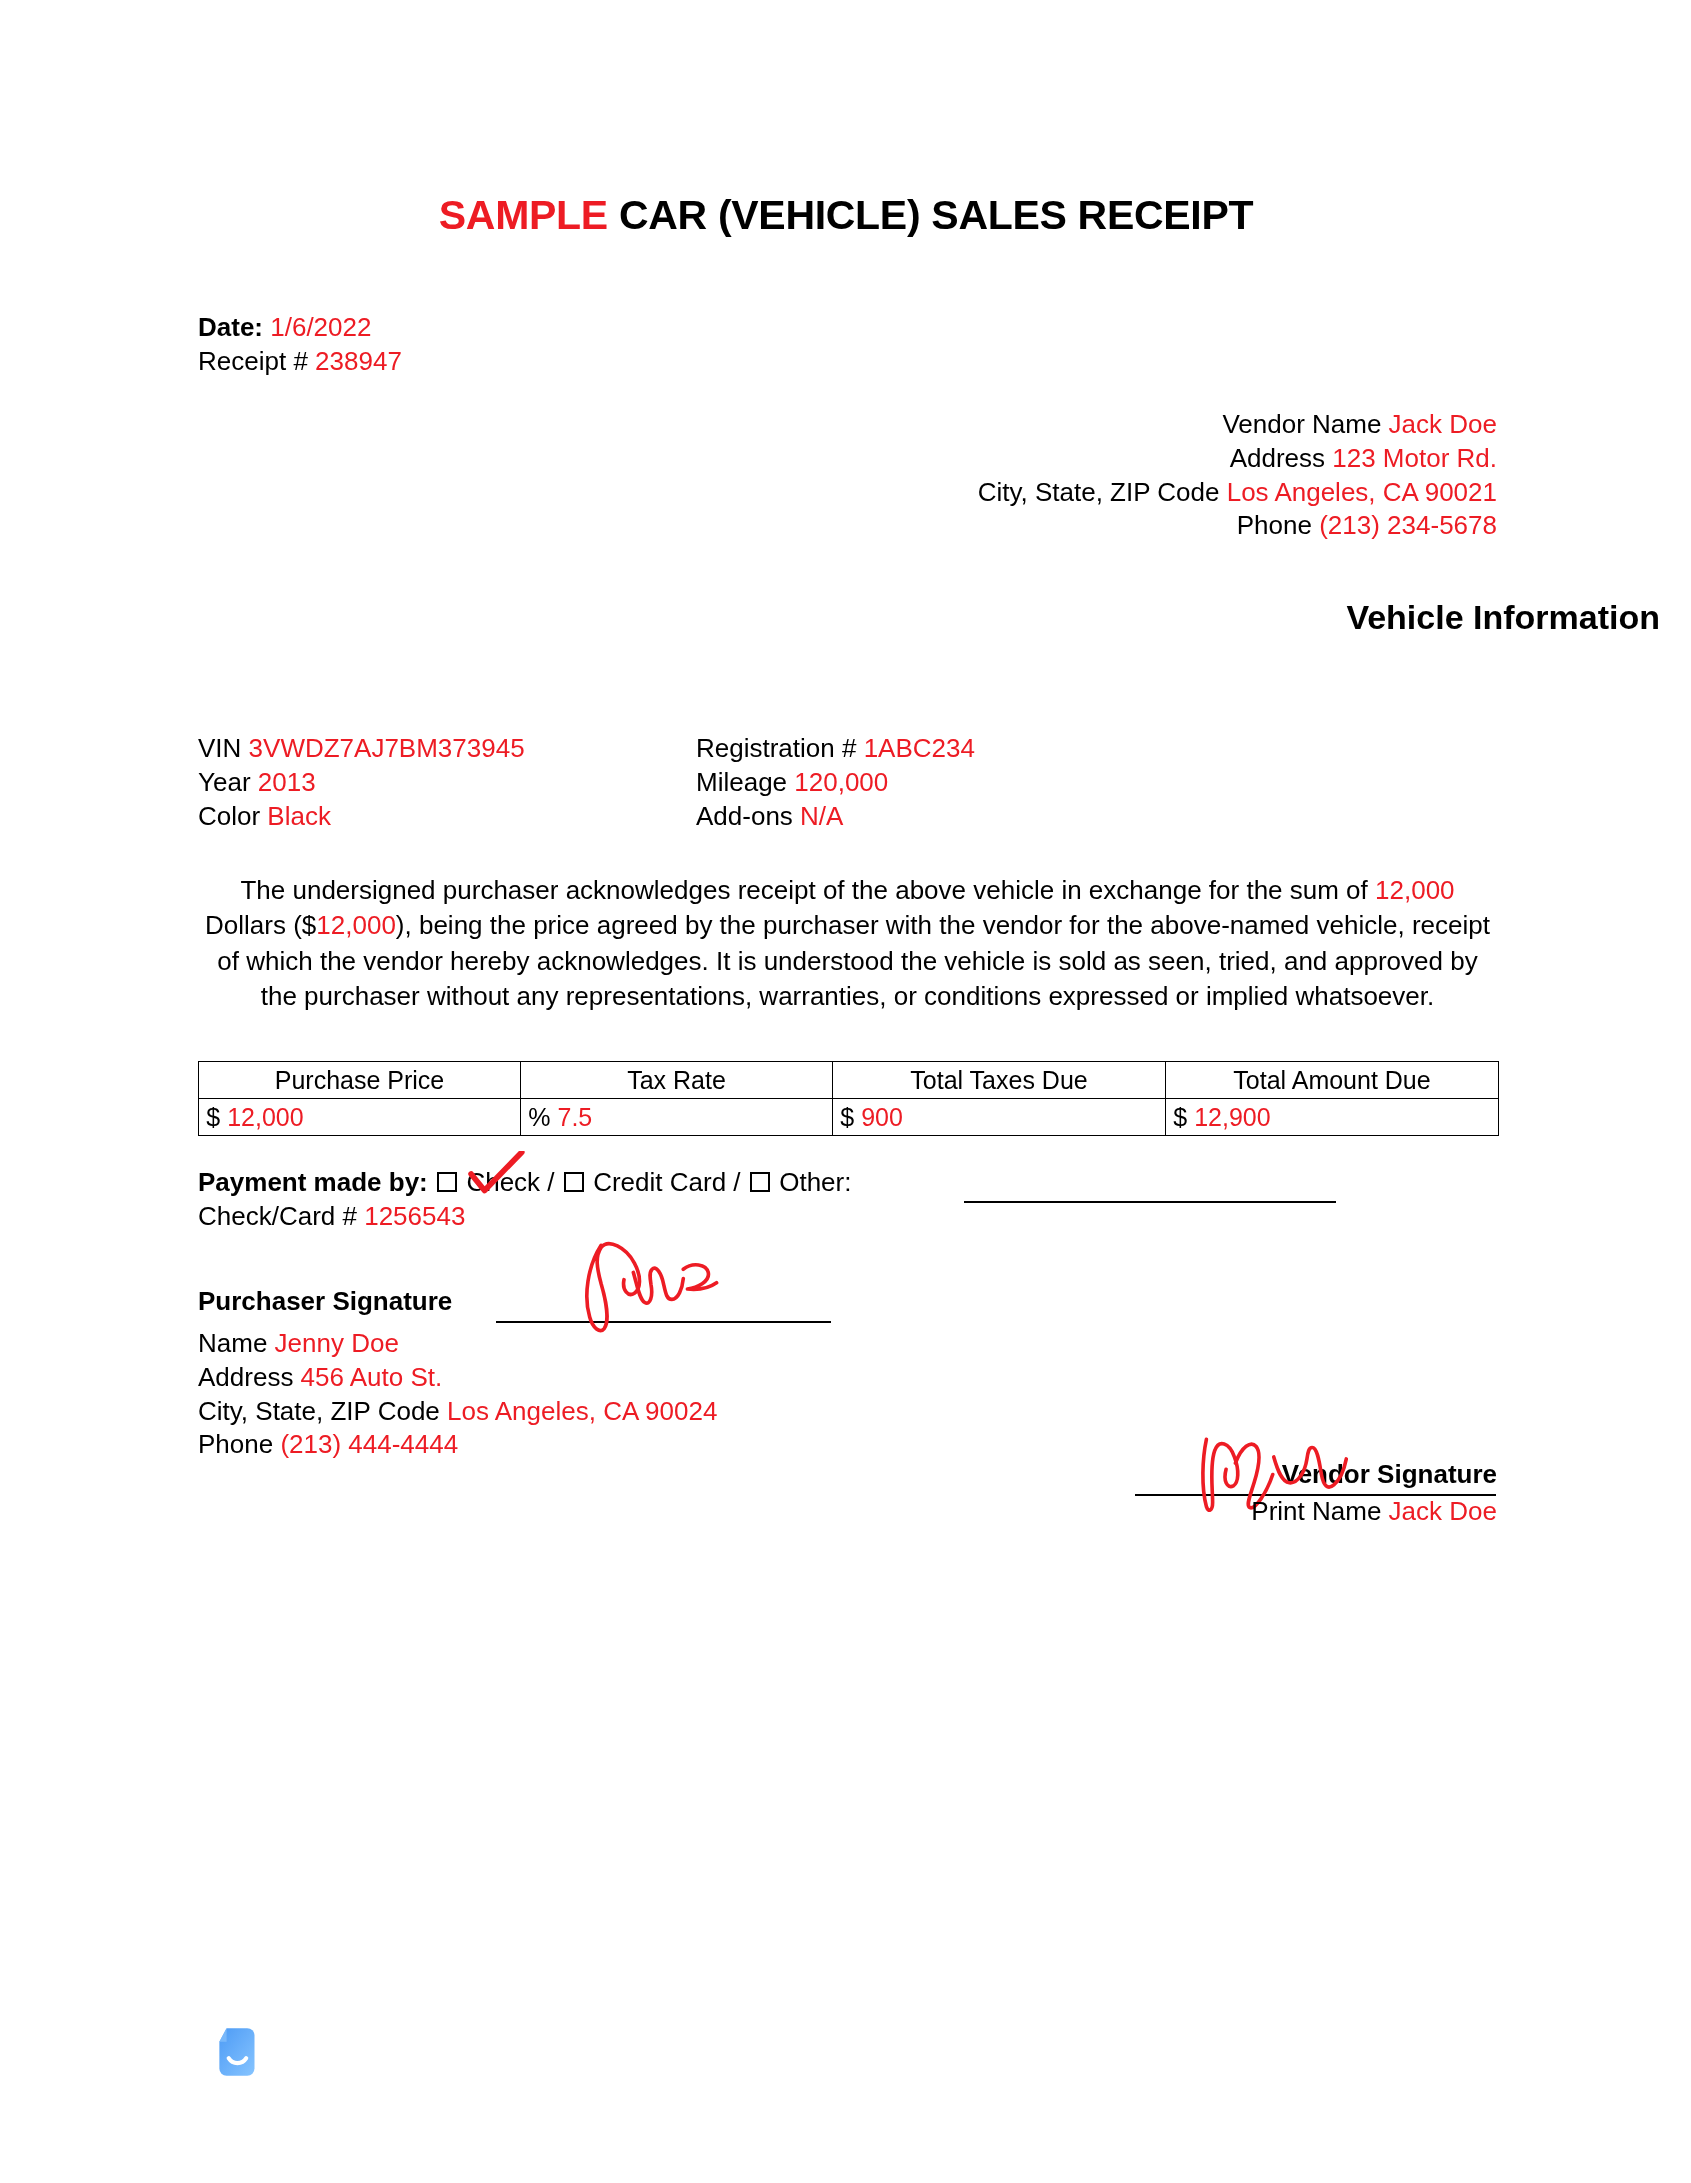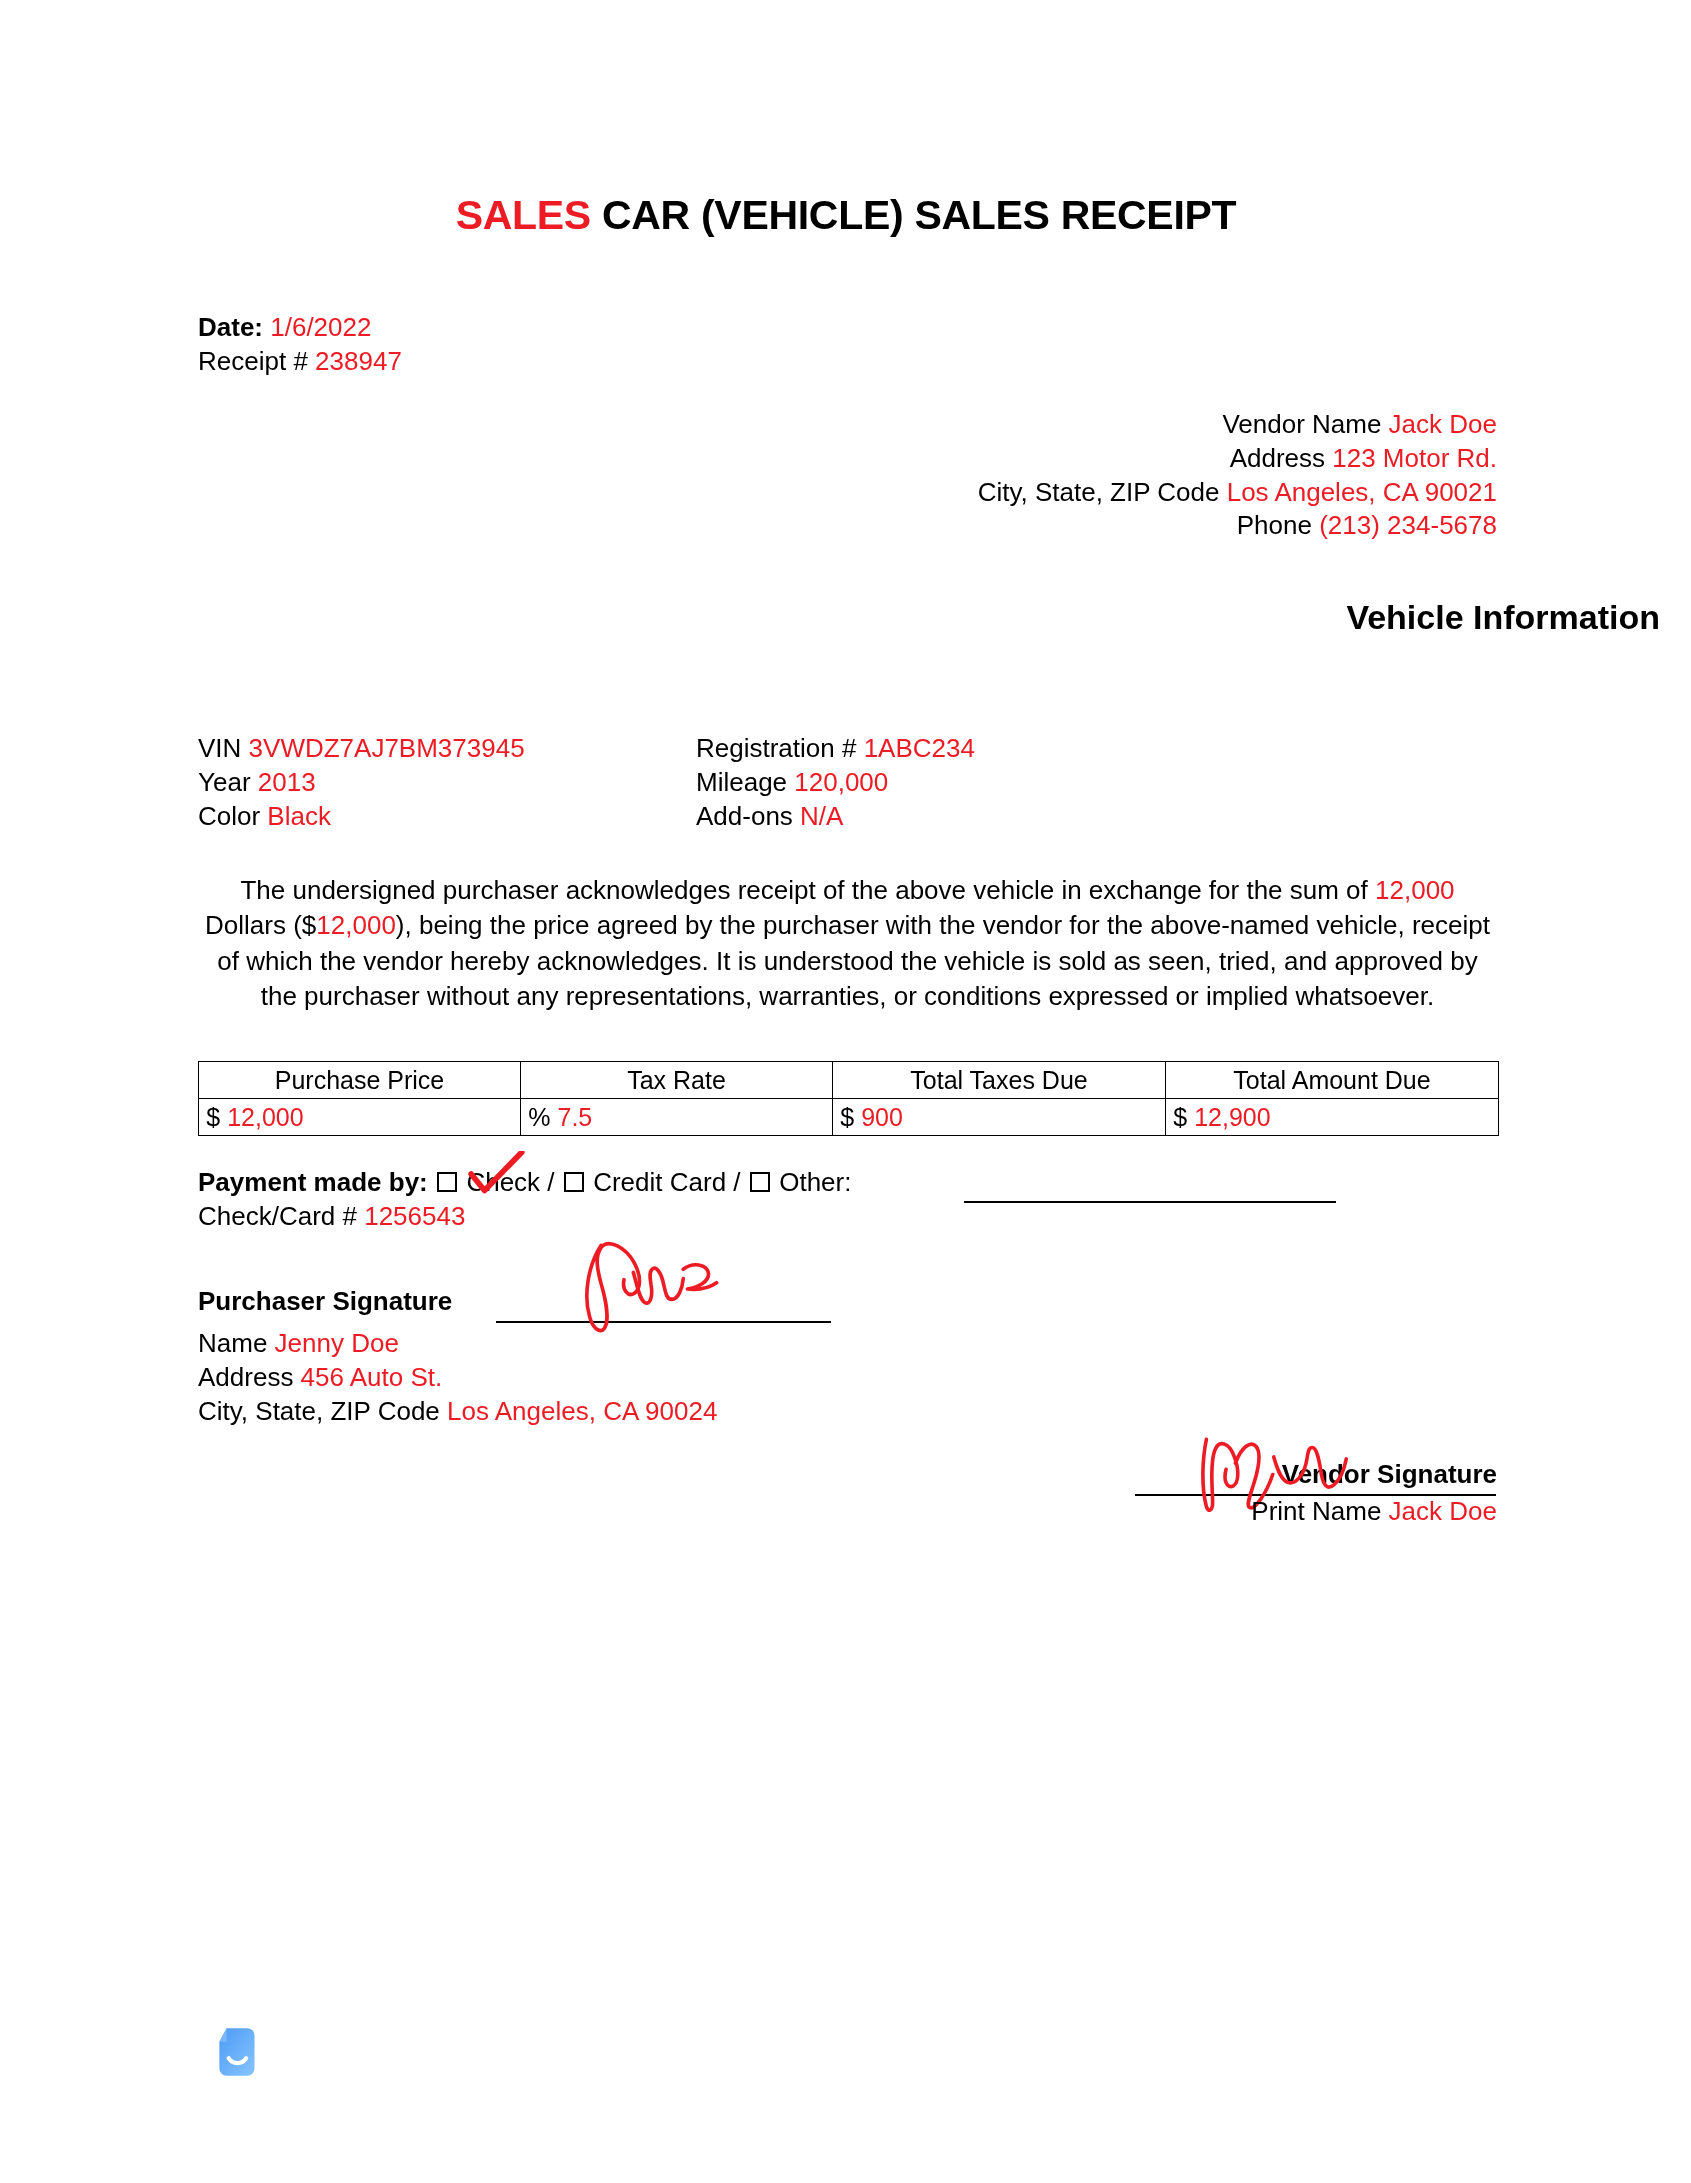--- a/index.html
+++ b/index.html
@@ -241,21 +241,21 @@
     height: 62px;
   }
 </style>
 </head>
 <body>
 
 <div class="page">
   <div class="sheet">
 
     <div class="doc-title">
-      <span class="red">SALES</span><span> CAR (VEHICLE) SALES RECEIPT</span>
+      <span class="red">SAMPLE</span><span> CAR (VEHICLE) SALES RECEIPT</span>
     </div>
 
     <div class="meta-block">
       <div>
         <span class="lbl-bold">Date</span><span class="lbl-bold">: </span><span class="red">1/6/2022</span>
       </div>
       <div>
         <span>Receipt # </span><span class="red">238947</span>
       </div>
     </div>
@@ -348,20 +348,21 @@
         <path d="M56 12 C30 52, 22 110, 34 150 C40 172, 54 182, 62 172 C72 158, 66 120, 56 86 C48 56, 44 34, 56 16 C70 -2, 104 16, 120 46 C134 72, 132 96, 120 104 C108 112, 96 98, 100 78"></path>
         <path d="M118 64 C126 92, 130 116, 140 122 C150 128, 156 110, 152 88 C150 74, 148 64, 154 58 C162 50, 172 66, 176 86 C180 104, 182 116, 192 116 C204 116, 212 96, 214 76"></path>
         <path d="M214 58 C232 44, 258 48, 262 64 C266 82, 240 94, 222 96 C242 98, 264 94, 278 84"></path>
       </g>
     </svg>
 
     <div class="purchaser-details">
       <div><span>Name </span><span class="red">Jenny Doe</span></div>
       <div><span>Address </span><span class="red">456 Auto St.</span></div>
       <div><span>City, State, ZIP Code </span><span class="red">Los Angeles, CA 90024</span></div>
+      <div><span>Phone </span><span class="red">(213) 444-4444</span></div>
     </div>
 
     <div class="vendor-sig-wrap">
       <span class="vendor-sig-label">Vendor Signature</span>
     </div>
     <div class="vendor-rule"></div>
     <svg class="vendor-sig-ink" viewBox="0 0 330 160">
       <g fill="none" stroke="#ED1C24" stroke-width="7" stroke-linecap="round" stroke-linejoin="round">
         <path d="M22 12 C14 50, 12 104, 22 142 C26 154, 34 150, 34 134 C34 106, 28 62, 38 34 C46 12, 66 18, 76 46 C86 72, 84 96, 74 102 C62 108, 54 92, 60 70"></path>
         <path d="M78 58 C90 26, 108 14, 118 26 C128 38, 122 70, 114 96 C106 122, 98 140, 106 144 C116 148, 138 116, 150 80"></path>

